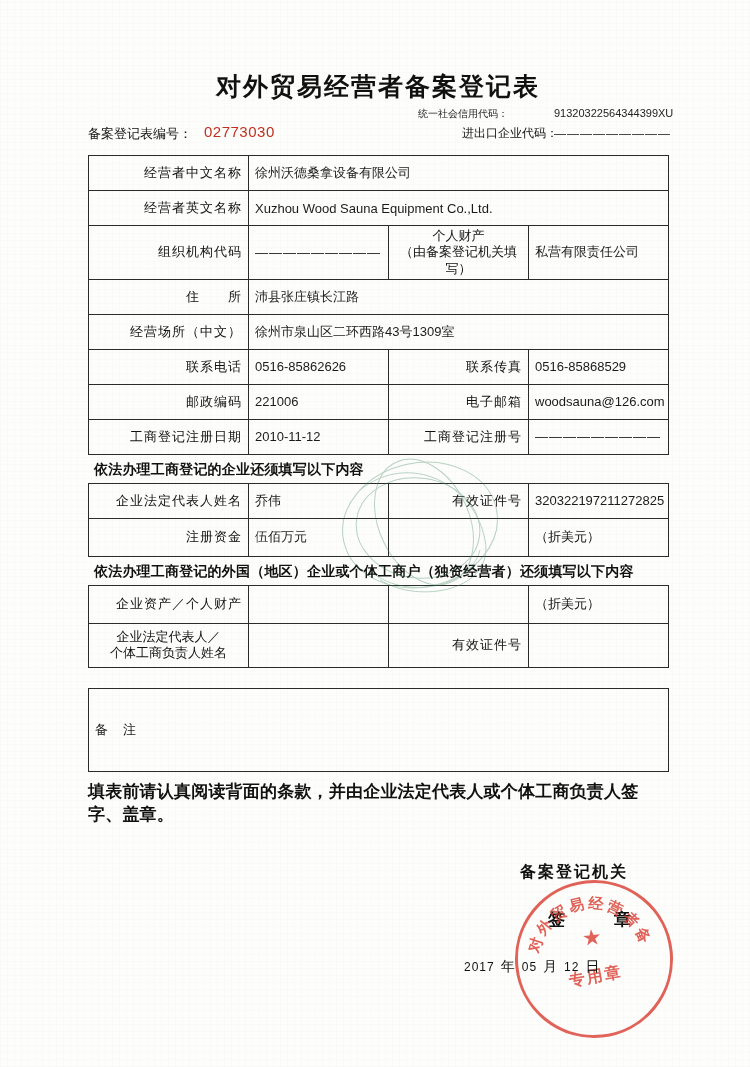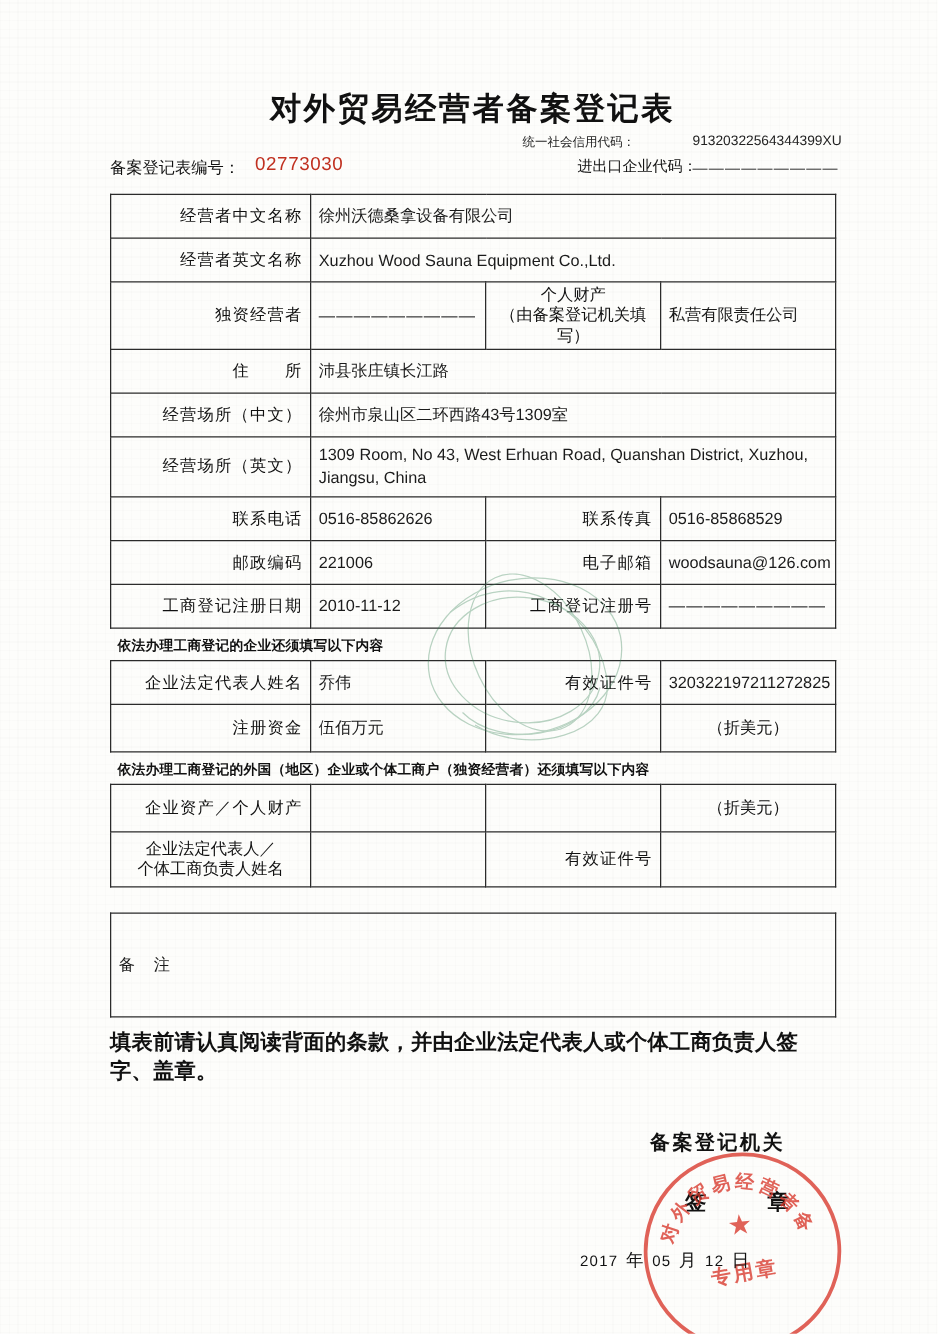--- a/index.html
+++ b/index.html
@@ -133,28 +133,28 @@
     font-size: 12px;
     color: #1b1b1b;
     padding-left: 10px;
   }
   .dashes {
     letter-spacing: 1px;
     color: #333;
     font-size: 12px;
   }
   .section-note {
-    font-size: 11px;
+    font-size: 14px;
     font-weight: bold;
     color: #111;
     padding: 6px 0 4px 6px;
     letter-spacing: 0.2px;
   }
   .right-note {
-    text-align: center;
+    text-align: left;
     padding-right: 10px;
     font-size: 12px;
     color: #111;
   }
   .remark-table {
     margin-top: 20px;
     padding-left: 40px;
   }
   .remark-table td {
     height: 38px;
@@ -287,39 +287,35 @@
       <tbody>
         <tr>
           <td class="lbl">经营者中文名称</td>
           <td class="val" colspan="3">徐州沃德桑拿设备有限公司</td>
         </tr>
         <tr>
           <td class="lbl">经营者英文名称</td>
           <td class="val-sm" colspan="3">Xuzhou Wood Sauna Equipment Co.,Ltd.</td>
         </tr>
         <tr style="height:44px">
-          <td class="lbl">独资经营者</td>
+          <td class="lbl">组织机构代码</td>
           <td class="val dashes">—————————</td>
           <td class="lbl2">
             <div>个人财产</div>
             <div>（由备案登记机关填写）</div>
           </td>
           <td class="val-sm">私营有限责任公司</td>
         </tr>
         <tr>
           <td class="lbl">住　　所</td>
           <td class="val" colspan="3">沛县张庄镇长江路</td>
         </tr>
         <tr>
           <td class="lbl">经营场所（中文）</td>
           <td class="val" colspan="3">徐州市泉山区二环西路43号1309室</td>
-        </tr>
-        <tr style="height:48px">
-          <td class="lbl">经营场所（英文）</td>
-          <td class="val-en" colspan="3">1309 Room, No 43, West Erhuan Road, Quanshan District, Xuzhou, Jiangsu, China</td>
         </tr>
         <tr>
           <td class="lbl">联系电话</td>
           <td class="val">0516-85862626</td>
           <td class="lbl">联系传真</td>
           <td class="val">0516-85868529</td>
         </tr>
         <tr>
           <td class="lbl">邮政编码</td>
           <td class="val">221006</td>

